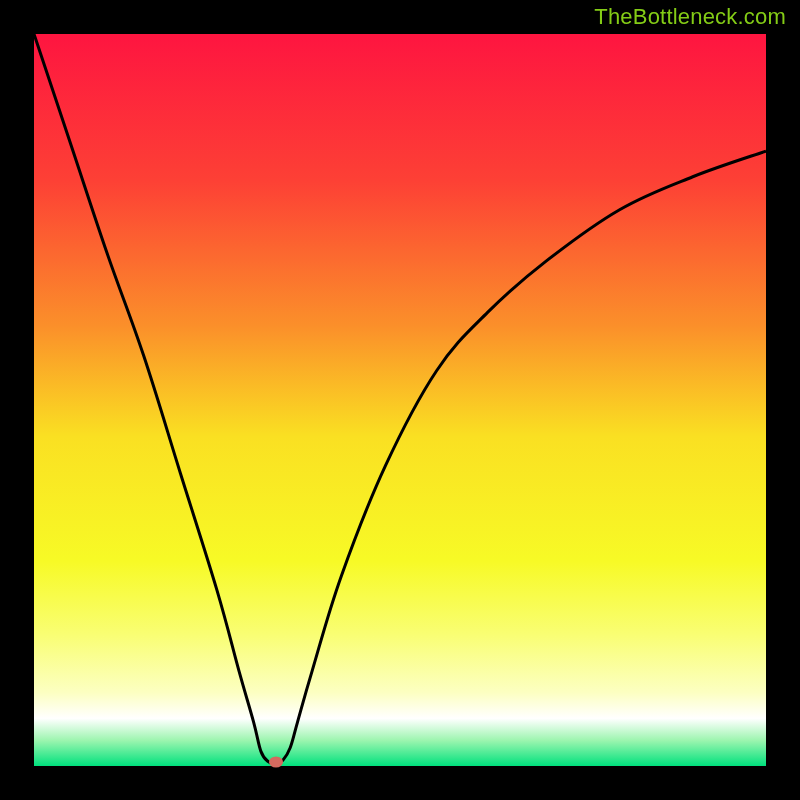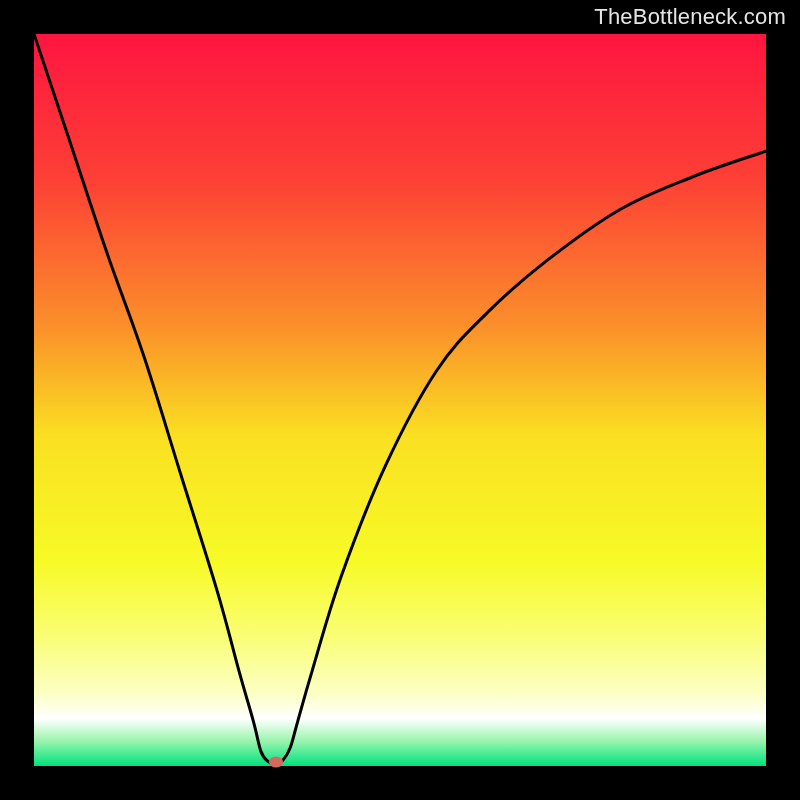--- a/index.html
+++ b/index.html
@@ -14,21 +14,21 @@
   .frame {
     position: relative;
     width: 800px;
     height: 800px;
     background: #000;
   }
   .watermark {
     position: absolute;
     top: 4px;
     right: 14px;
-    color: #e5e5e5;
+    color: #84cc16;
     font-size: 22px;
     font-weight: 500;
     letter-spacing: 0.2px;
     user-select: none;
   }
   .plot {
     position: absolute;
     left: 34px;
     top: 34px;
     width: 732px;

